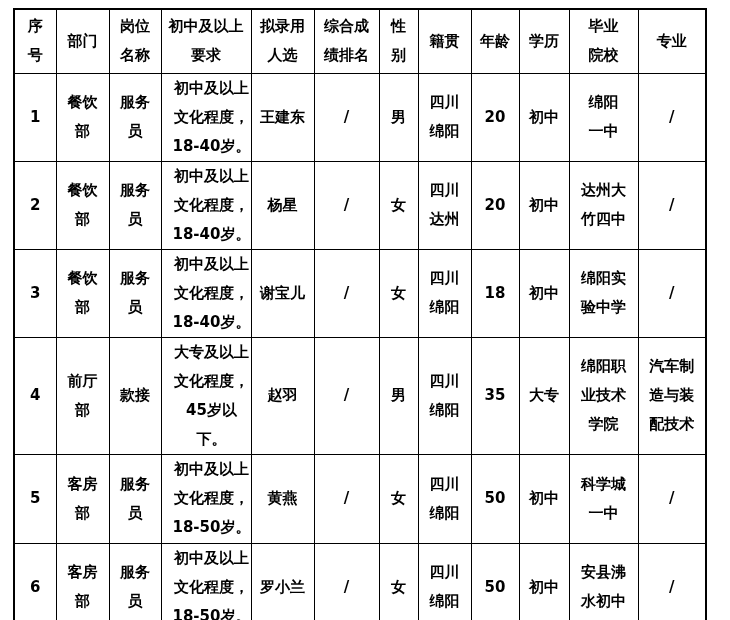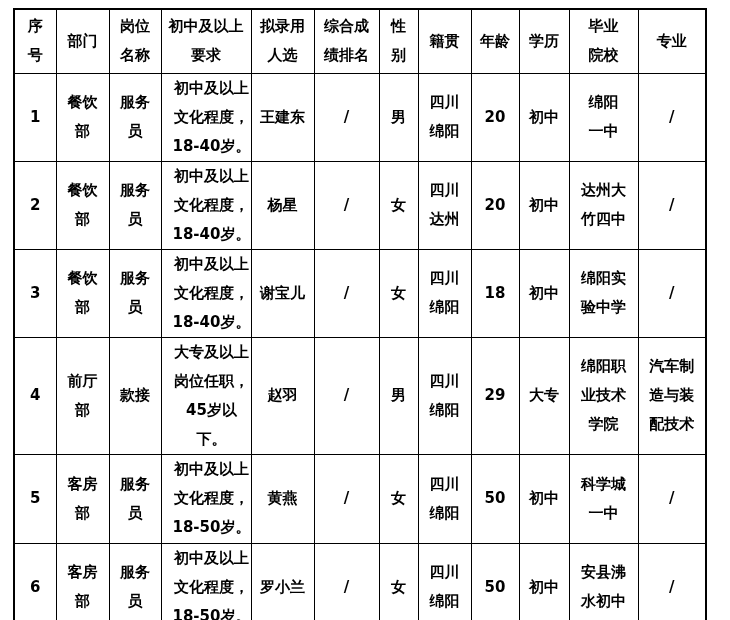--- a/index.html
+++ b/index.html
@@ -161,28 +161,28 @@
           <td>绵阳实
 验中学</td>
           <td>/</td>
         </tr>
         <tr>
           <td>4</td>
           <td>前厅
 部</td>
           <td>款接</td>
           <td class="req">大专及以上
-岗位任职，
+文化程度，
 45岁以下。</td>
           <td>赵羽</td>
           <td>/</td>
           <td>男</td>
           <td>四川
 绵阳</td>
-          <td>29</td>
+          <td>35</td>
           <td>大专</td>
           <td>绵阳职
 业技术
 学院</td>
           <td>汽车制
 造与装
 配技术</td>
         </tr>
         <tr>
           <td>5</td>

